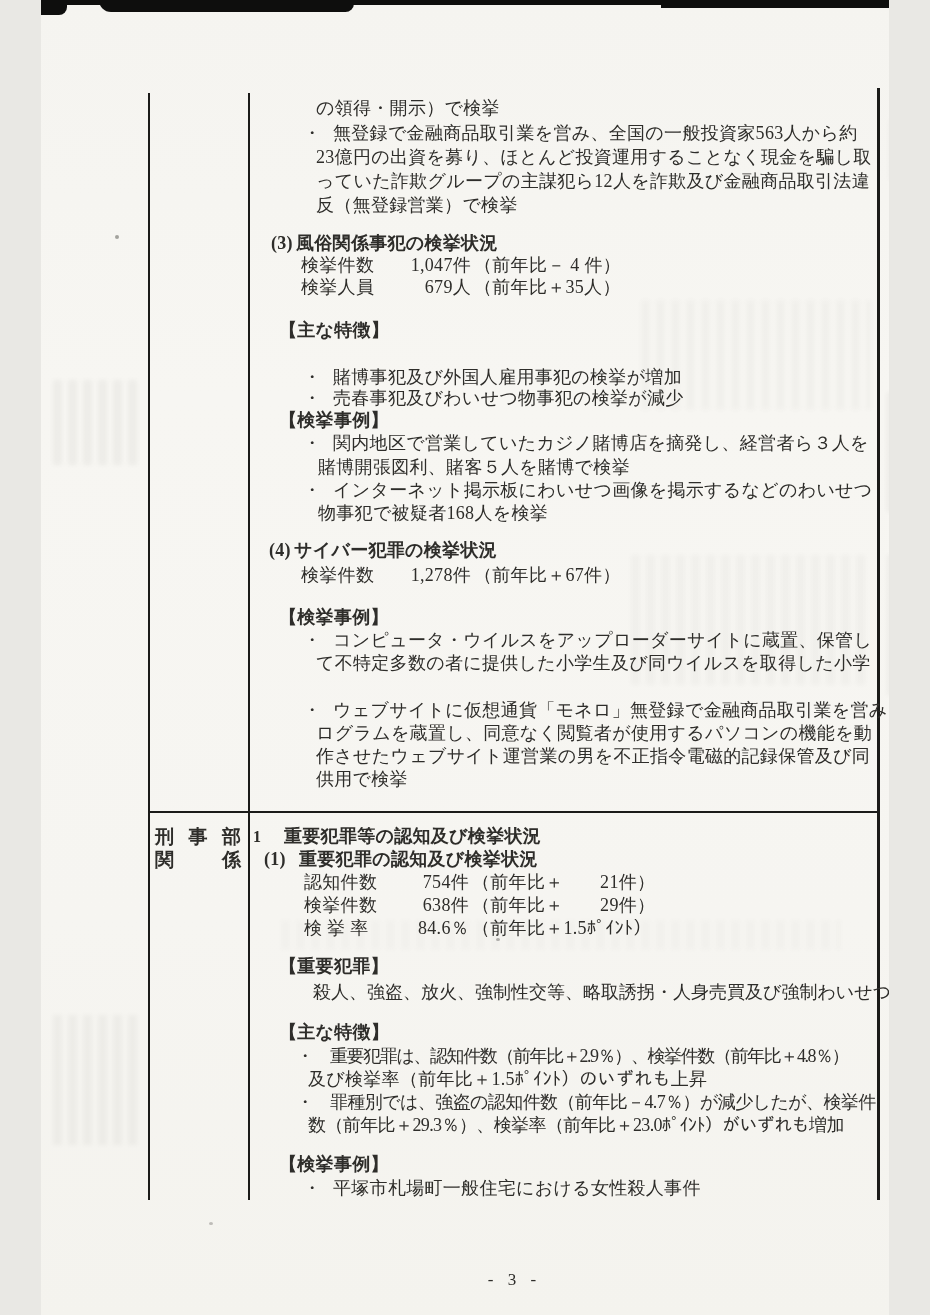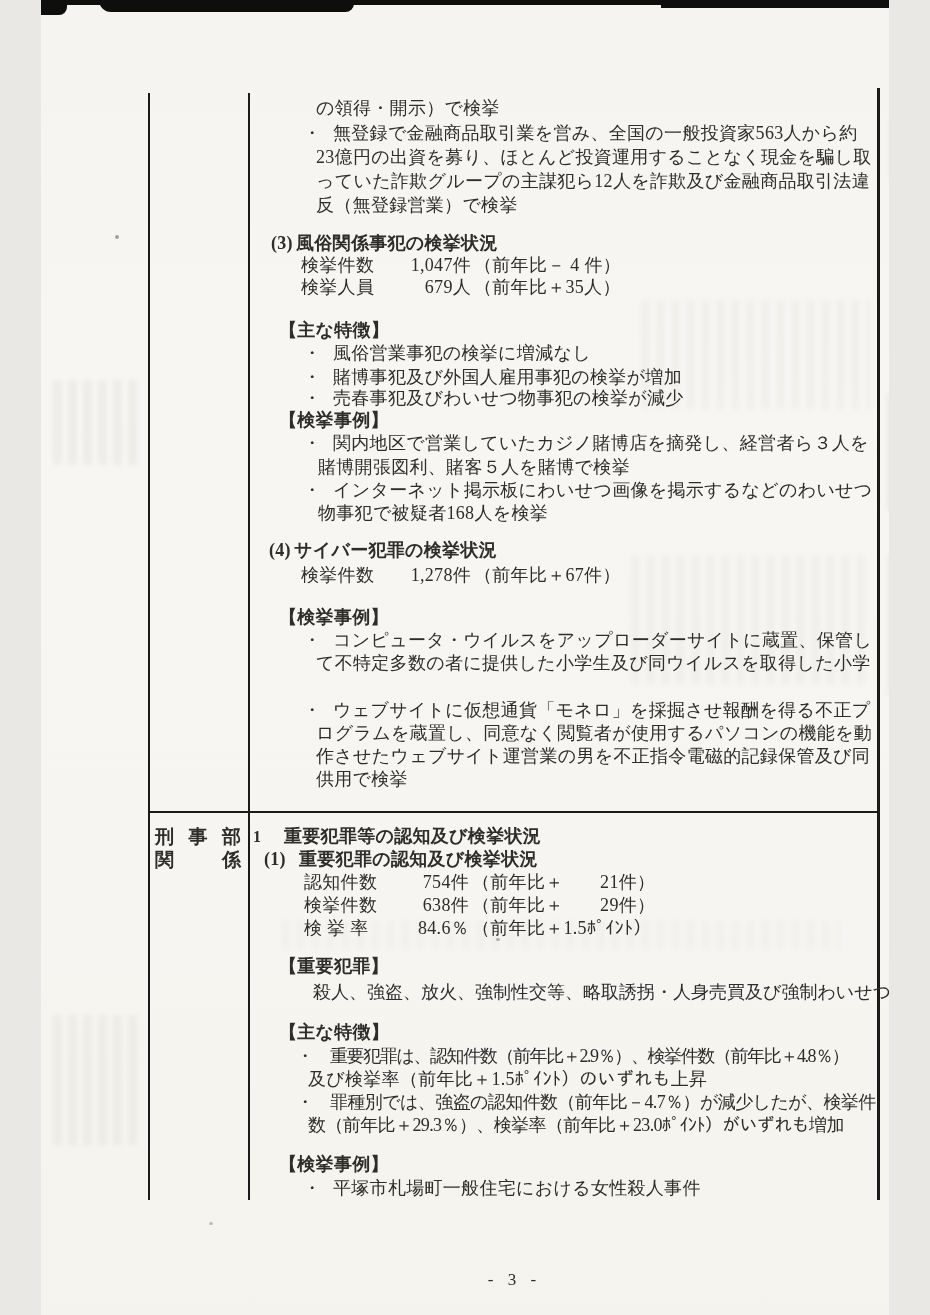--- a/index.html
+++ b/index.html
@@ -92,23 +92,20 @@
   <div class="ln b" style="left:230px;top:231px;">
     <span class="no" style="width:25px;">(3)</span><span>風俗関係事犯の検挙状況</span>
   </div>
   <div class="ln" style="left:260px;top:253px;">
     <span class="s-label" style="width:70px;">検挙件数</span><span class="s-val" style="width:100px;">1,047件</span><span class="s-note">（前年比－ 4 件）</span>
   </div>
   <div class="ln" style="left:260px;top:275px;">
     <span class="s-label" style="width:70px;">検挙人員</span><span class="s-val" style="width:100px;">679人</span><span class="s-note">（前年比＋35人）</span>
   </div>
   <div class="ln b" style="left:238px;top:318px;">【主な特徴】</div>
-  <div class="ln" style="left:262px;top:341px;">
-    <span class="marker">・</span><span>風俗営業事犯の検挙に増減なし</span>
-  </div>
   <div class="ln" style="left:262px;top:386px;">
     <span class="marker">・</span><span>売春事犯及びわいせつ物事犯の検挙が減少</span>
   </div>
   <div class="ln" style="left:262px;top:365px;">
     <span class="marker">・</span><span>賭博事犯及び外国人雇用事犯の検挙が増加</span>
   </div>
   <div class="ln b" style="left:238px;top:408px;">【検挙事例】</div>
   <div class="ln" style="left:262px;top:431px;">
     <span class="marker">・</span><span>関内地区で営業していたカジノ賭博店を摘発し、経営者ら３人を</span>
   </div>
@@ -123,21 +120,21 @@
   </div>
   <div class="ln" style="left:260px;top:563px;">
     <span class="s-label" style="width:70px;">検挙件数</span><span class="s-val" style="width:100px;">1,278件</span><span class="s-note">（前年比＋67件）</span>
   </div>
   <div class="ln b" style="left:238px;top:605px;">【検挙事例】</div>
   <div class="ln" style="left:262px;top:628px;">
     <span class="marker">・</span><span>コンピュータ・ウイルスをアップローダーサイトに蔵置、保管し</span>
   </div>
   <div class="ln" style="left:275px;top:651px;">て不特定多数の者に提供した小学生及び同ウイルスを取得した小学</div>
   <div class="ln" style="left:262px;top:698px;">
-    <span class="marker">・</span><span>ウェブサイトに仮想通貨「モネロ」を採掘させ報酬を得る不正プ</span>
+    <span class="marker">・</span><span>ウェブサイトに仮想通貨「モネロ」無登録で金融商品取引業を営み</span>
   </div>
   <div class="ln" style="left:275px;top:721px;">ログラムを蔵置し、同意なく閲覧者が使用するパソコンの機能を動</div>
   <div class="ln" style="left:275px;top:744px;">作させたウェブサイト運営業の男を不正指令電磁的記録保管及び同</div>
   <div class="ln" style="left:275px;top:767px;">供用で検挙</div>
 
   <div class="dept-line" style="top:825px;">
     <span>刑</span>
     <span>事</span>
     <span>部</span>
   </div>

